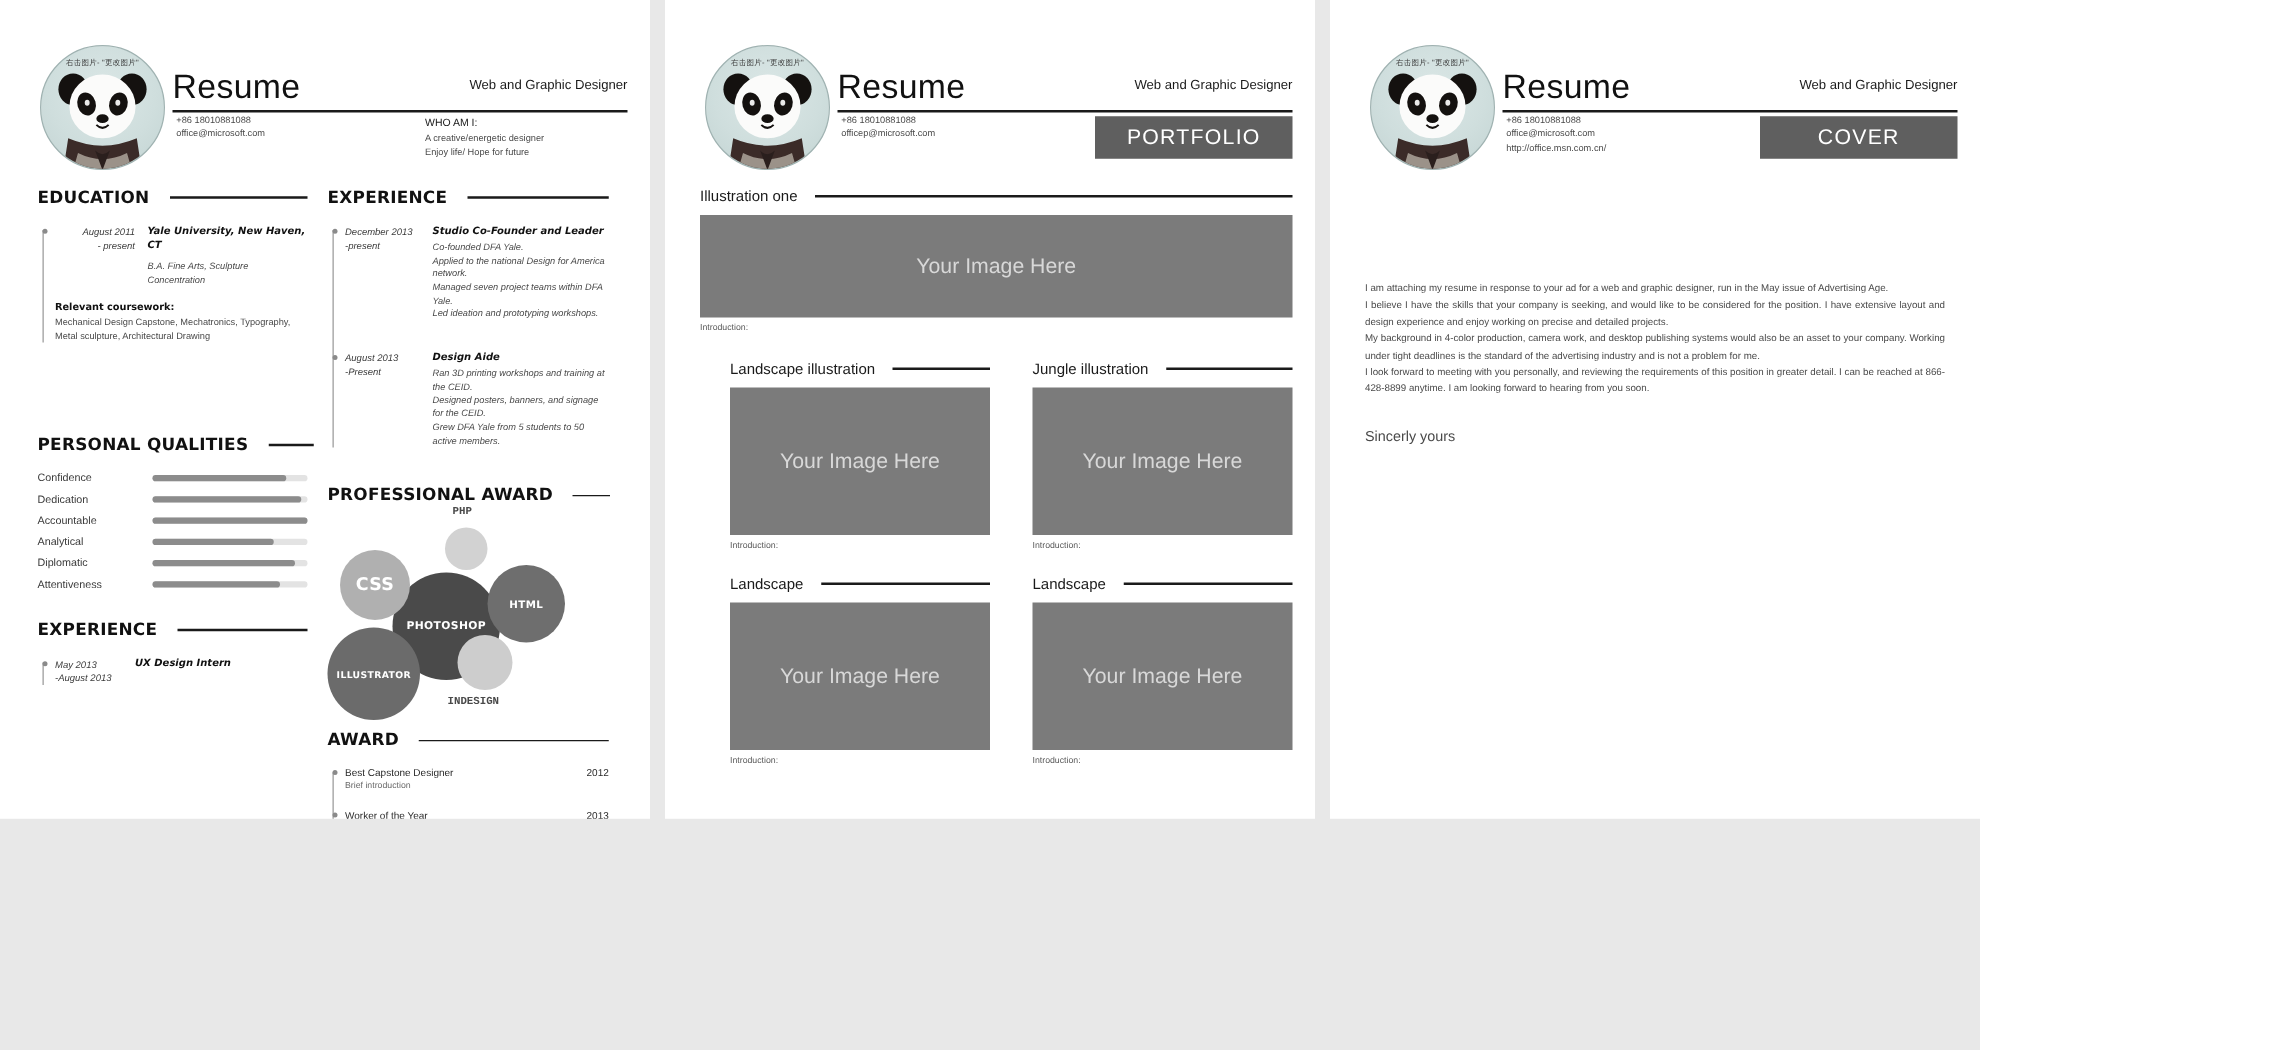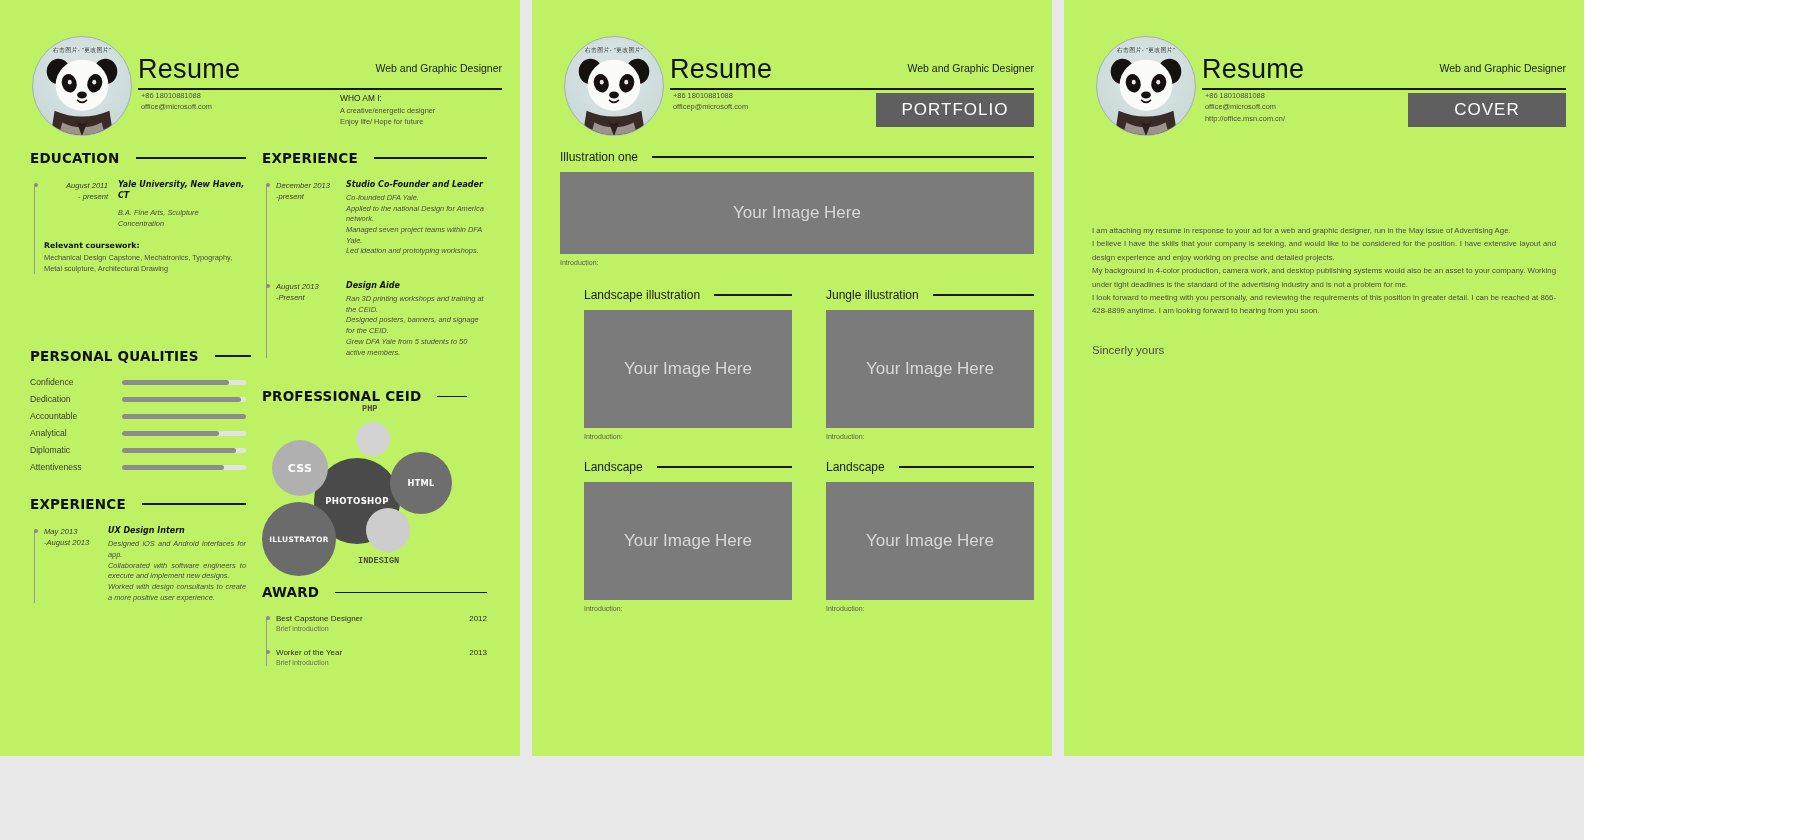--- a/index.html
+++ b/index.html
@@ -6,22 +6,22 @@
   html, body {
     width: 1816px; height: 840px;
     background: #e8e8e8;
     font-family: "Liberation Sans", sans-serif;
     overflow: hidden;
   }
   .workspace { position: relative; width: 1816px; height: 840px; display: flex; }
 
   .page {
     position: relative;
-    background: #bef264;
-    height: 756px;
+    background: #ffffff;
+    height: 655px;
     overflow: hidden;
     flex-shrink: 0;
   }
   .page-1 { width: 520px; }
   .gap { width: 12px; background: #e8e8e8; flex-shrink: 0; }
   .page-2 { width: 520px; }
   .page-3 { width: 520px; }
   .tail { flex: 1; background: #ffffff; }
 
   
@@ -267,23 +267,20 @@
           <div class="sec-head">
             <div class="t">EXPERIENCE</div>
             <div class="ln"></div>
           </div>
           <div class="tl">
             <div class="tl-item">
               <div class="tl-date lft" style="white-space:pre-line;width:64px;">May 2013
 -August 2013</div>
               <div class="tl-body">
                 <div class="tl-title">UX Design Intern</div>
-                <div class="tl-desc just" style="white-space:pre-line">Designed iOS and Android interfaces for app.
-Collaborated with software engineers to execute and implement new designs.
-Worked with design consultants to create a more positive user experience.</div>
               </div>
             </div>
           </div>
         </div>
       </div>
 
       <div style="width:225px;">
         <div class="sec-head">
           <div class="t">EXPERIENCE</div>
           <div class="ln"></div>
@@ -307,27 +304,27 @@
               <div class="tl-title">Design Aide</div>
               <div class="tl-desc" style="white-space:pre-line">Ran 3D printing workshops and training at the CEID.
 Designed posters, banners, and signage for the CEID.
 Grew DFA Yale from 5 students to 50 active members.</div>
             </div>
           </div>
         </div>
 
         <div style="margin-top:30px;">
           <div class="sec-head">
-            <div class="t">PROFESSIONAL CEID</div>
+            <div class="t">PROFESSIONAL AWARD</div>
             <div class="ln" style="flex:none;width:30px;"></div>
           </div>
           <div class="bubbles">
               <div class="bub" style="width: 86px; height: 86px; left: 52px; top: 48px; background: rgb(74, 74, 74); font-size: 8.6px;">PHOTOSHOP</div>
               <div class="bub" style="width: 62px; height: 62px; left: 128px; top: 42px; background: rgb(110, 110, 110); font-size: 8.2px;">HTML</div>
-              <div class="bub" style="width: 56px; height: 56px; left: 10px; top: 30px; background: rgb(176, 176, 176); font-size: 11px;">CSS</div>
+              <div class="bub" style="width: 56px; height: 56px; left: 10px; top: 30px; background: rgb(176, 176, 176); font-size: 14px;">CSS</div>
               <div class="bub" style="width: 74px; height: 74px; left: 0px; top: 92px; background: rgb(107, 107, 107); font-size: 7.4px;">ILLUSTRATOR</div>
               <div class="bub" style="width: 34px; height: 34px; left: 94px; top: 12px; background: rgb(210, 210, 210); font-size: 8.2px;"></div>
               <div class="bub-lbl" style="left: 100px; top: -6px;">PHP</div>
               <div class="bub" style="width: 44px; height: 44px; left: 104px; top: 98px; background: rgb(205, 205, 205); font-size: 8.2px;"></div>
               <div class="bub-lbl" style="left: 96px; top: 146px;">INDESIGN</div>
             </div>
         </div>
 
         <div style="margin-top:6px;">
           <div class="sec-head">

